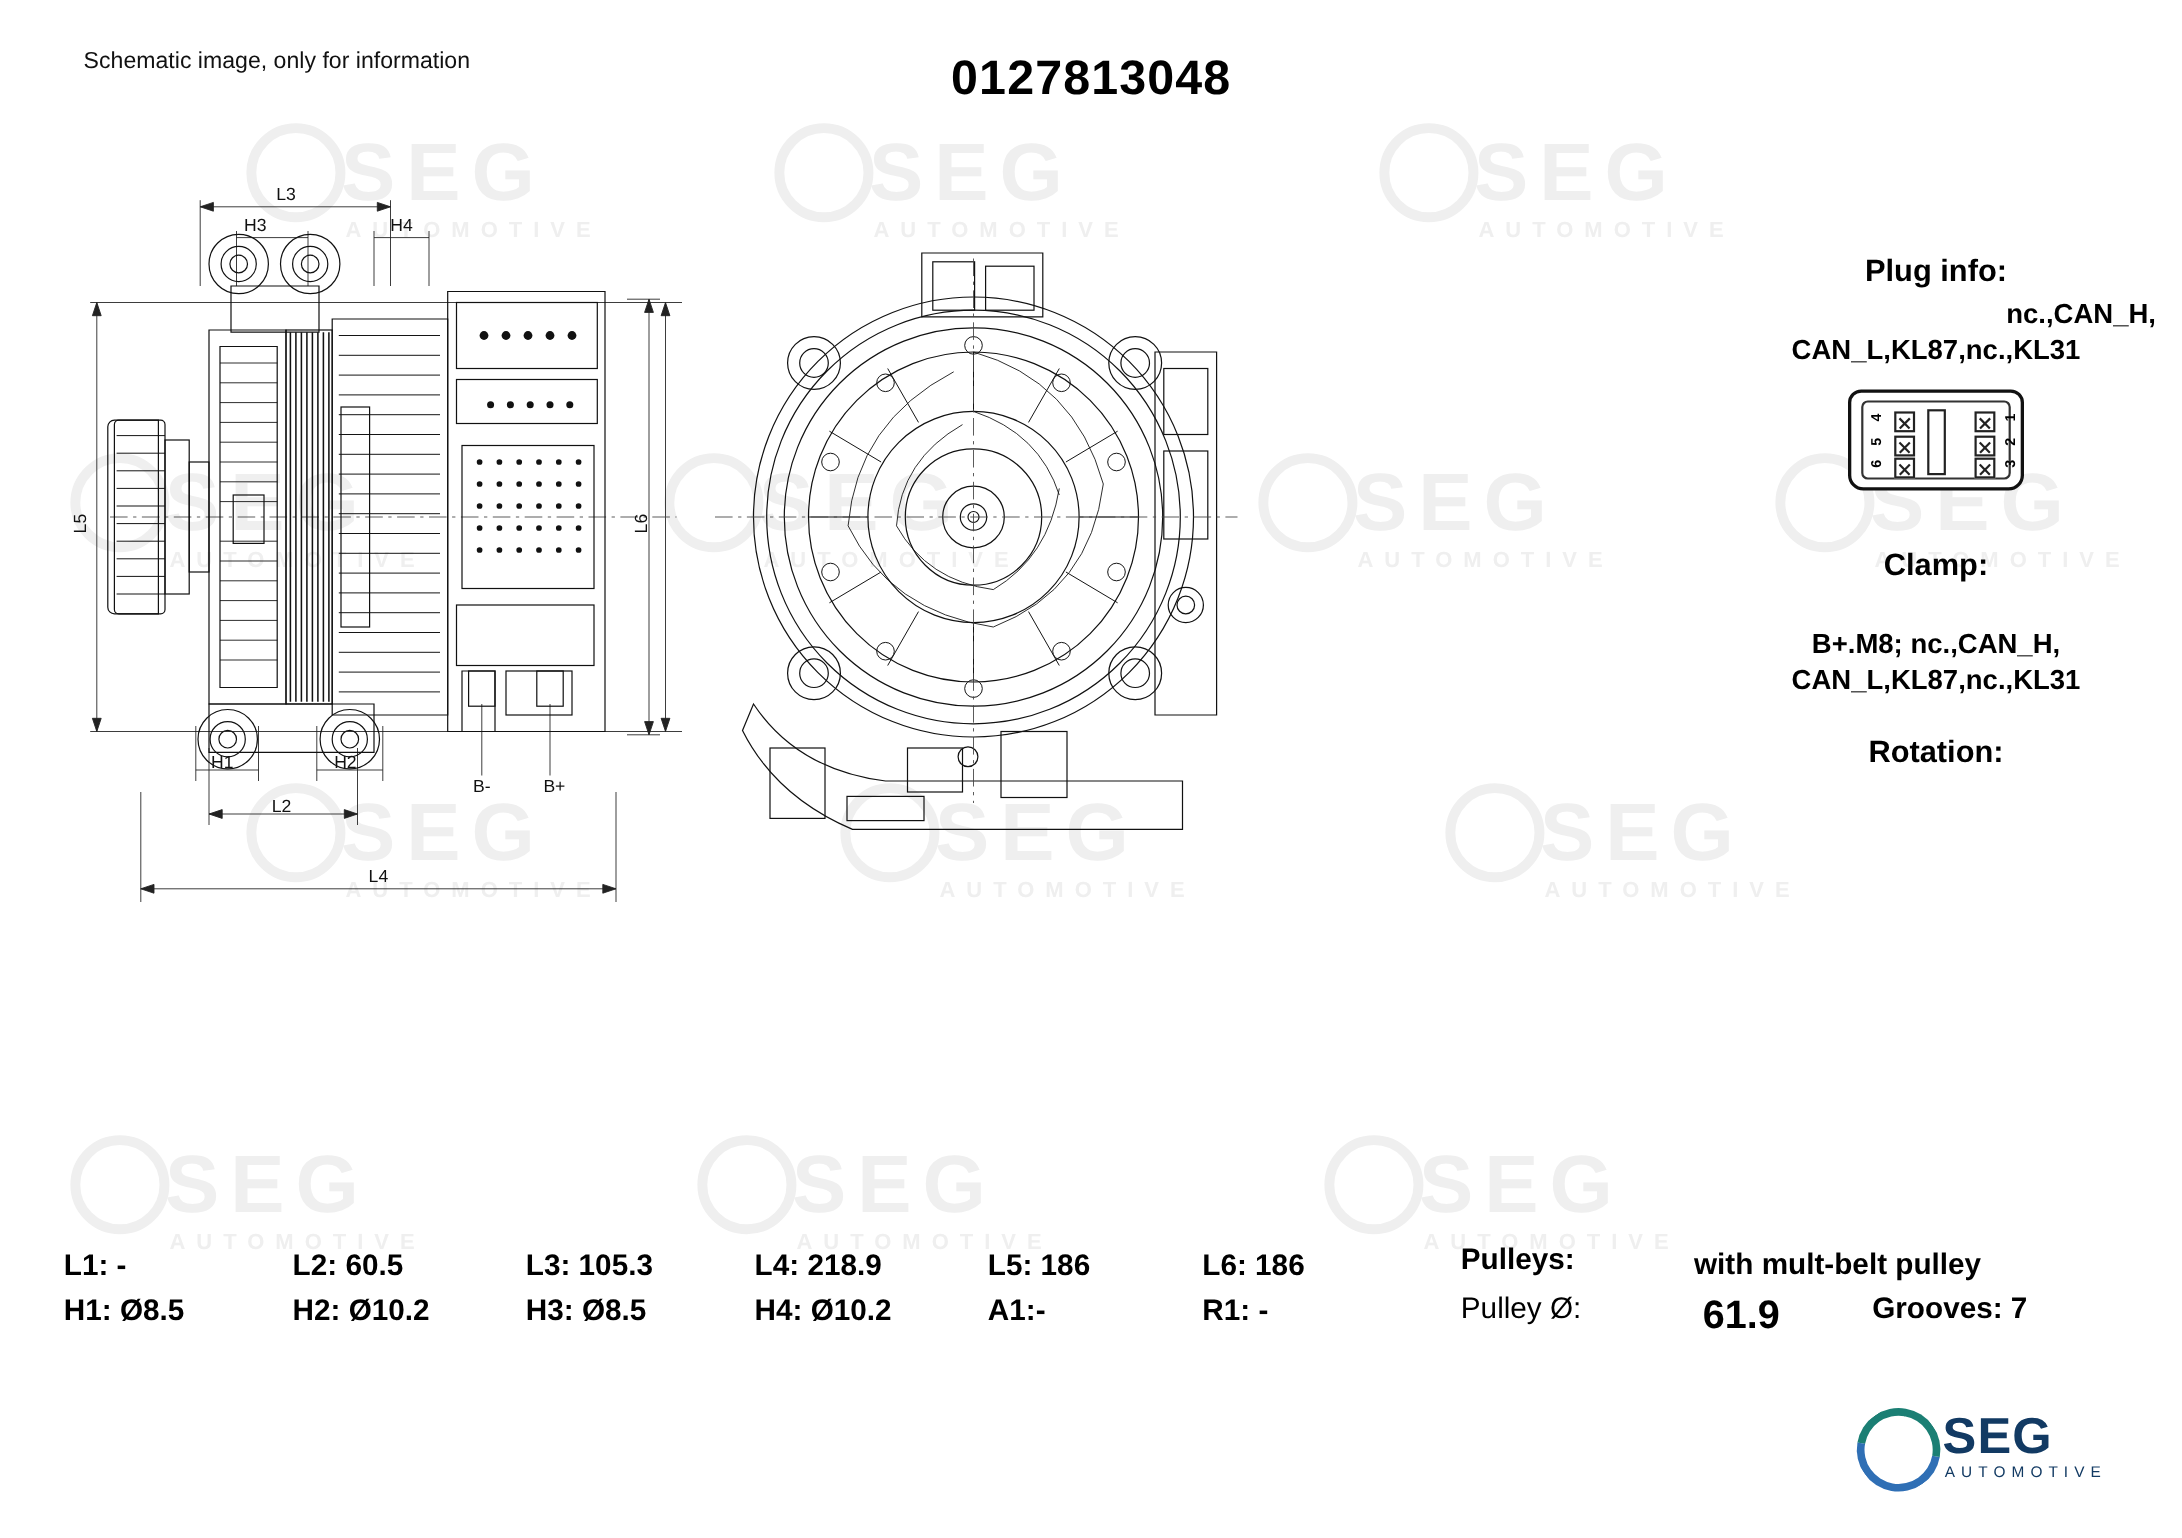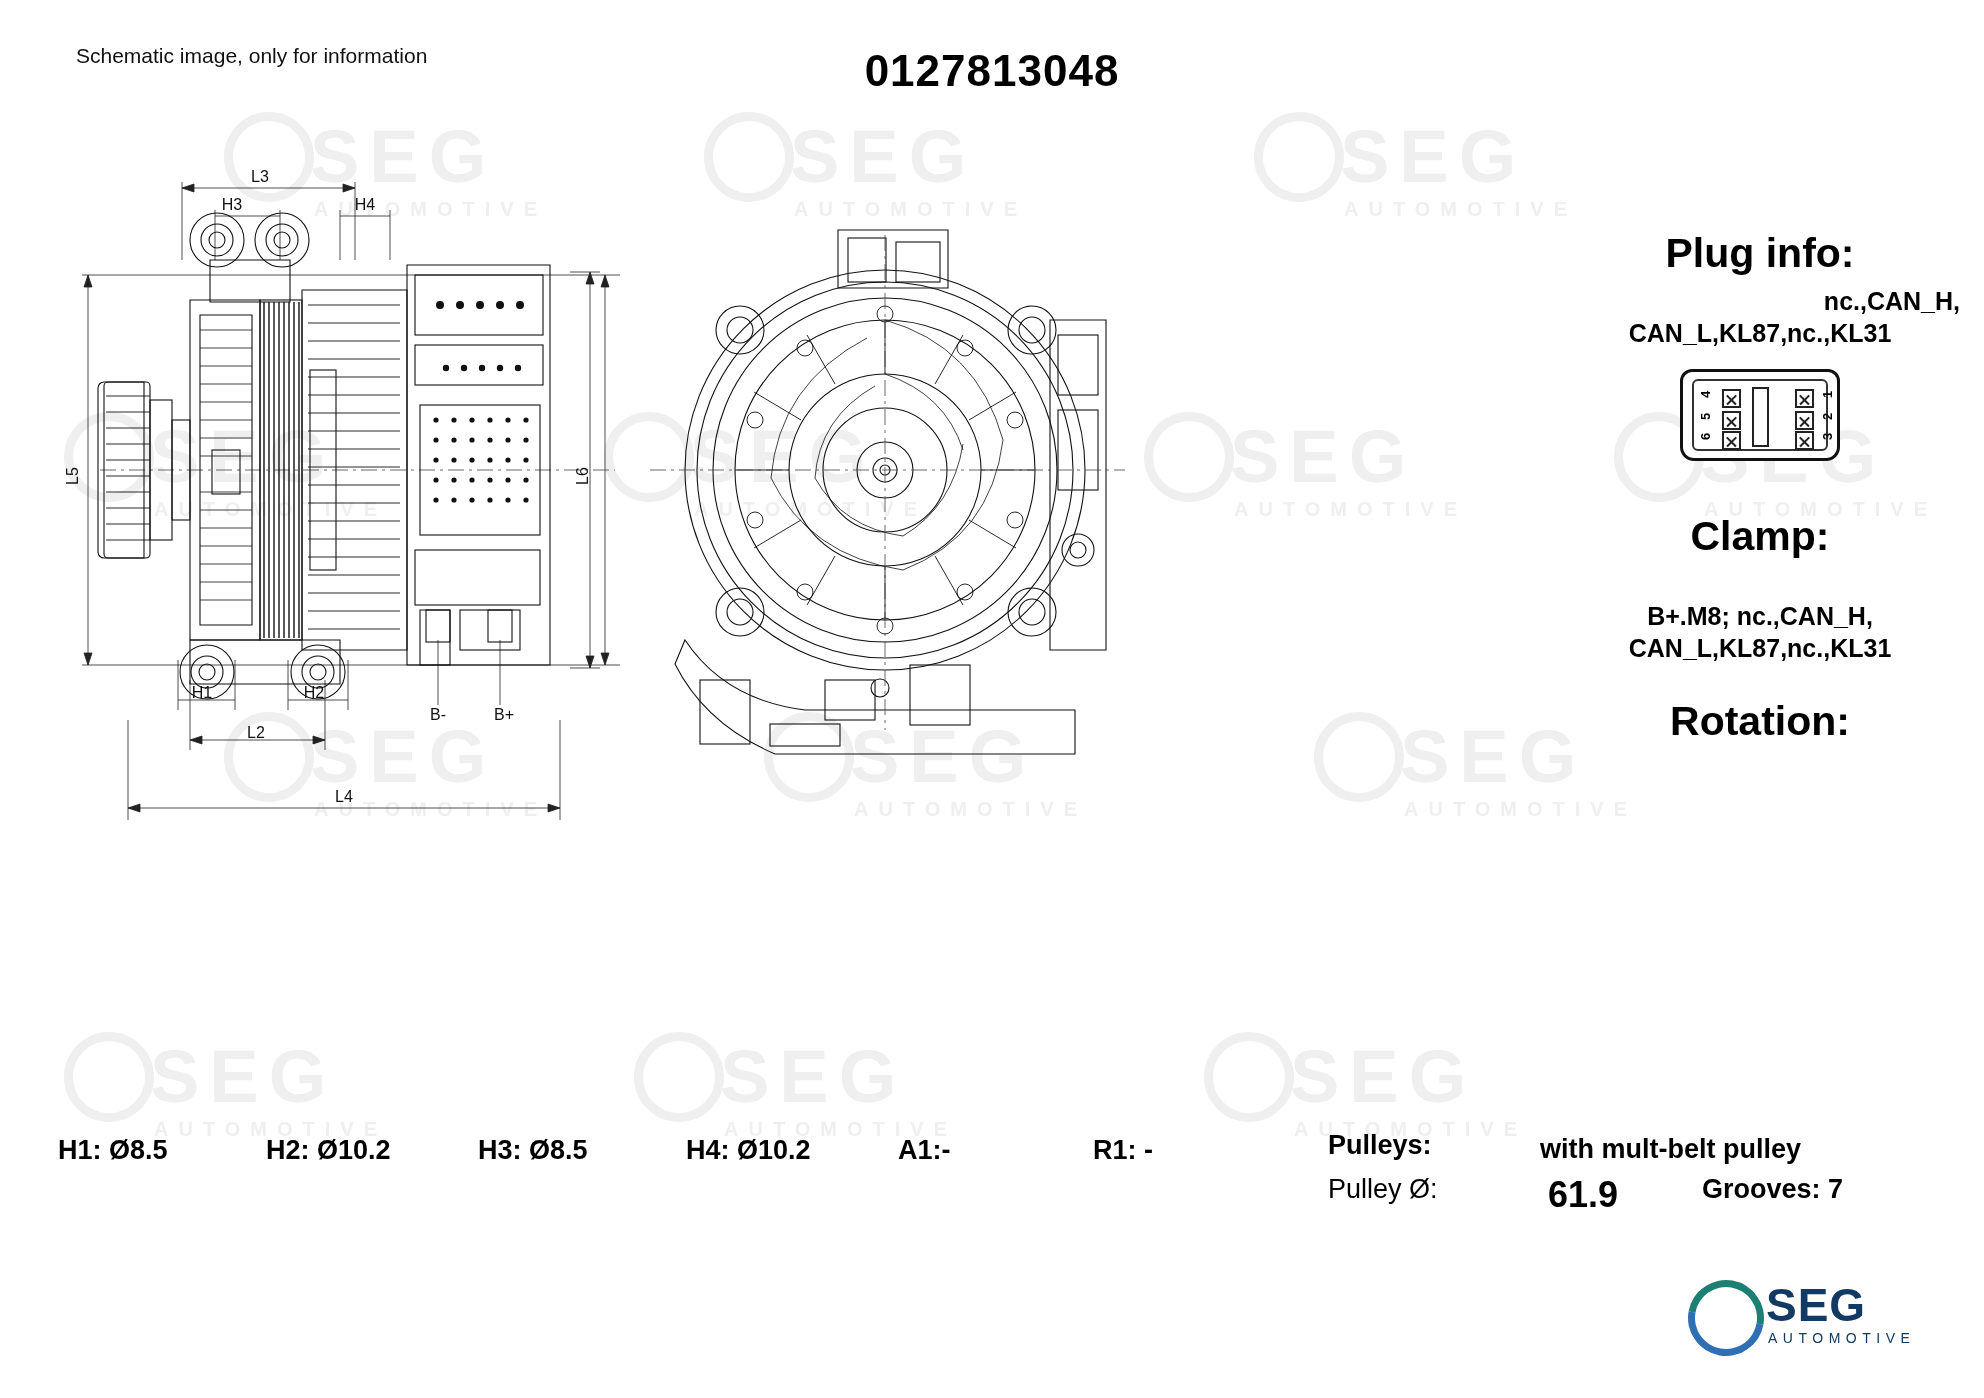--- a/index.html
+++ b/index.html
@@ -37,21 +37,21 @@
     font-size:21px;color:#111;
   }
   .part-number{
     position:absolute;left:0;right:0;top:46px;
     text-align:center;
     font-size:44px;font-weight:bold;letter-spacing:1px;
   }
 
   
   .info-col{position:absolute;left:1560px;top:230px;width:400px;text-align:center;}
-  .info-h{font-size:41px;font-weight:bold;}
+  .info-h{font-size:28px;font-weight:bold;}
   .info-h .thin{font-weight:bold;}
   .info-t{font-size:25px;font-weight:bold;line-height:1.28;}
   .plug-img{margin:20px auto 0;width:160px;height:92px;position:relative;}
   .plug-body{
     position:absolute;inset:0;
     border:3px solid #111;border-radius:12px 12px 14px 14px;
     background:#fff;
   }
   .plug-inner{
     position:absolute;left:12px;top:10px;right:12px;bottom:10px;
@@ -538,20 +538,28 @@
       <span>Clamp</span><span class="thin">:</span>
     </div>
     <div class="info-t" style="margin-top:40px;">B+.M8; nc.,CAN_H,</div>
     <div class="info-t">CAN_L,KL87,nc.,KL31</div>
 
     <div class="info-h" style="margin-top:34px;">Rotation:</div>
   </div>
 
   <div class="specs">
     <div class="spec-row">
+      <div class="c c1">L1: -</div>
+      <div class="c c2">L2: 60.5</div>
+      <div class="c c3">L3: 105.3</div>
+      <div class="c c4">L4: 218.9</div>
+      <div class="c c5">L5: 186</div>
+      <div class="c c6">L6: 186</div>
+    </div>
+    <div class="spec-row">
       <div class="c c1">H1: Ø8.5</div>
       <div class="c c2">H2: Ø10.2</div>
       <div class="c c3">H3: Ø8.5</div>
       <div class="c c4">H4: Ø10.2</div>
       <div class="c c5">A1:-</div>
       <div class="c c6">R1: -</div>
     </div>
   </div>
 
   <div class="pulley-label">Pulleys:</div>

